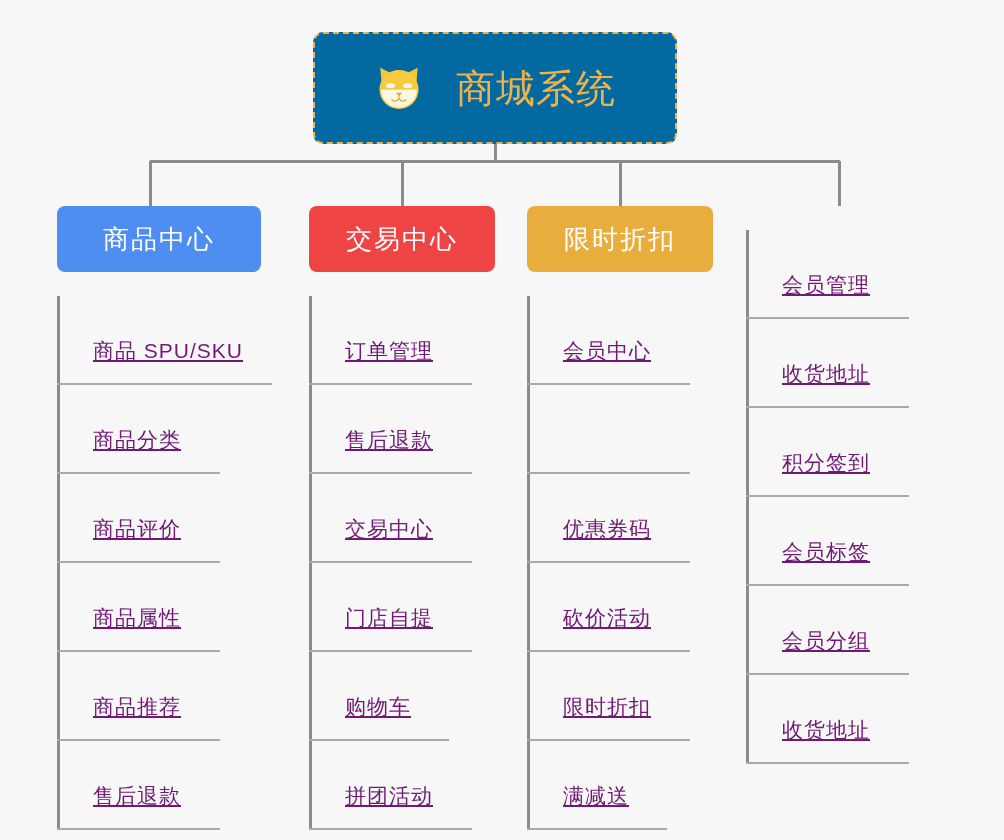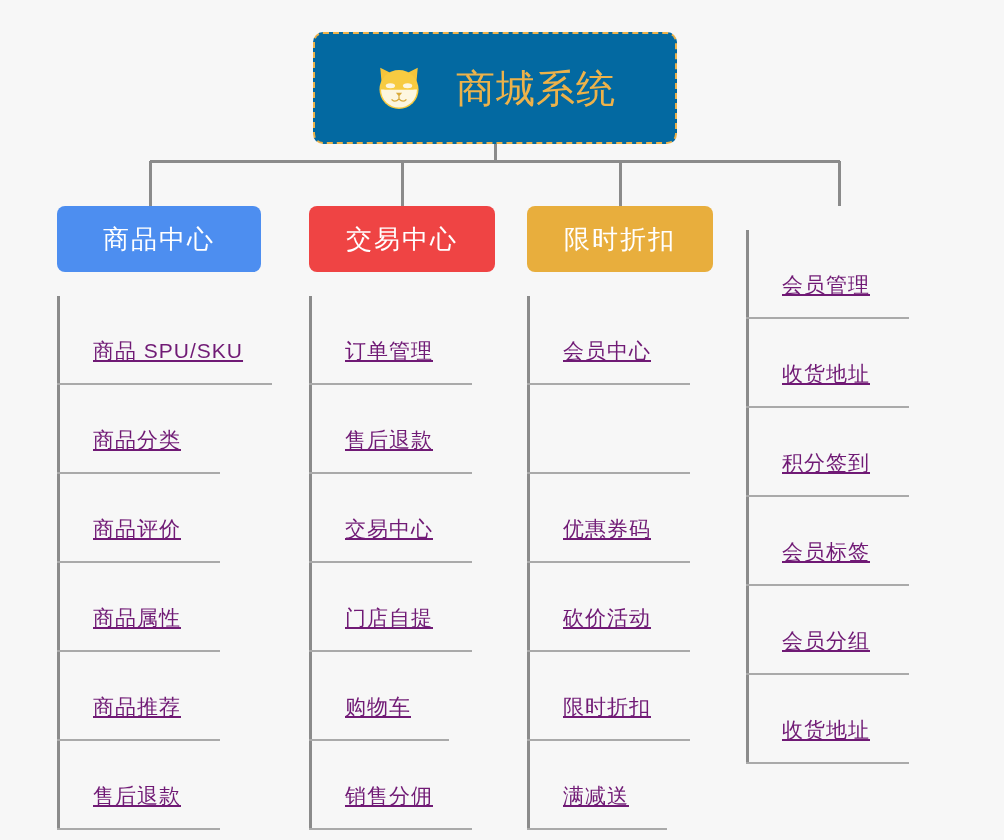--- a/index.html
+++ b/index.html
@@ -211,21 +211,21 @@
         </div>
         <div class="leaf">
           <span class="leaf-text">门店自提</span>
           <div class="leaf-rule" style="width: 163px; background: rgb(170, 170, 170);"></div>
         </div>
         <div class="leaf">
           <span class="leaf-text">购物车</span>
           <div class="leaf-rule" style="width: 140px; background: rgb(170, 170, 170);"></div>
         </div>
         <div class="leaf">
-          <span class="leaf-text">销售分佣</span>
+          <span class="leaf-text">拼团活动</span>
           <div class="leaf-rule" style="width: 163px; background: rgb(170, 170, 170);"></div>
         </div>
       </div>
     </div>
     <div class="col" style="left: 527px; width: 186px;">
       <div class="cat-pill" style="background: rgb(232, 174, 61); width: 186px;">限时折扣</div>
       <div class="leaves">
         <div class="spine" style="background: rgb(139, 139, 139);"></div>
         <div class="leaf">
           <span class="leaf-text">会员中心</span>

